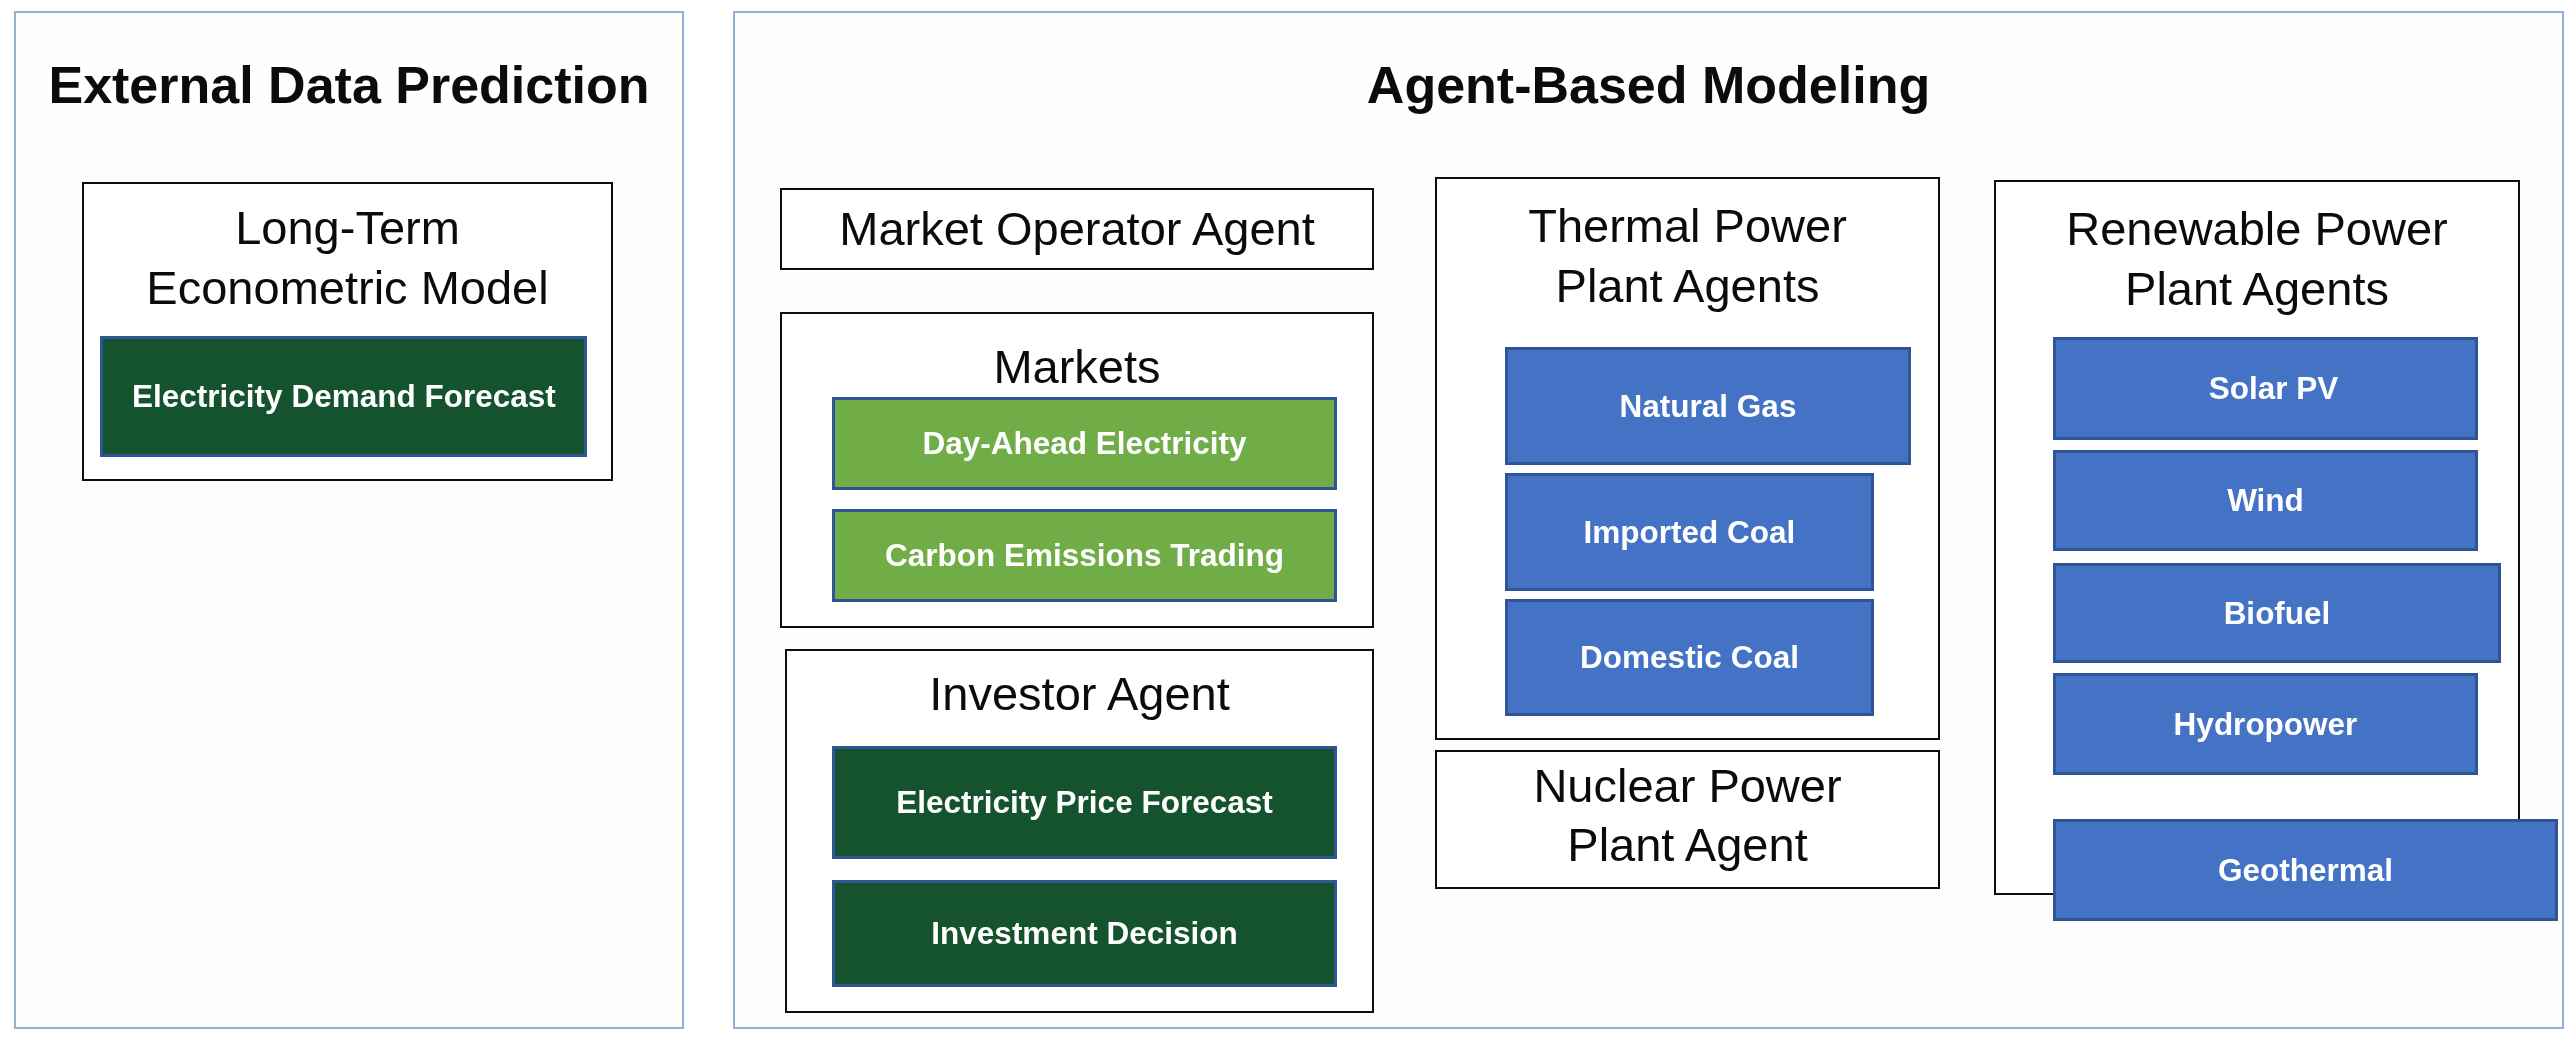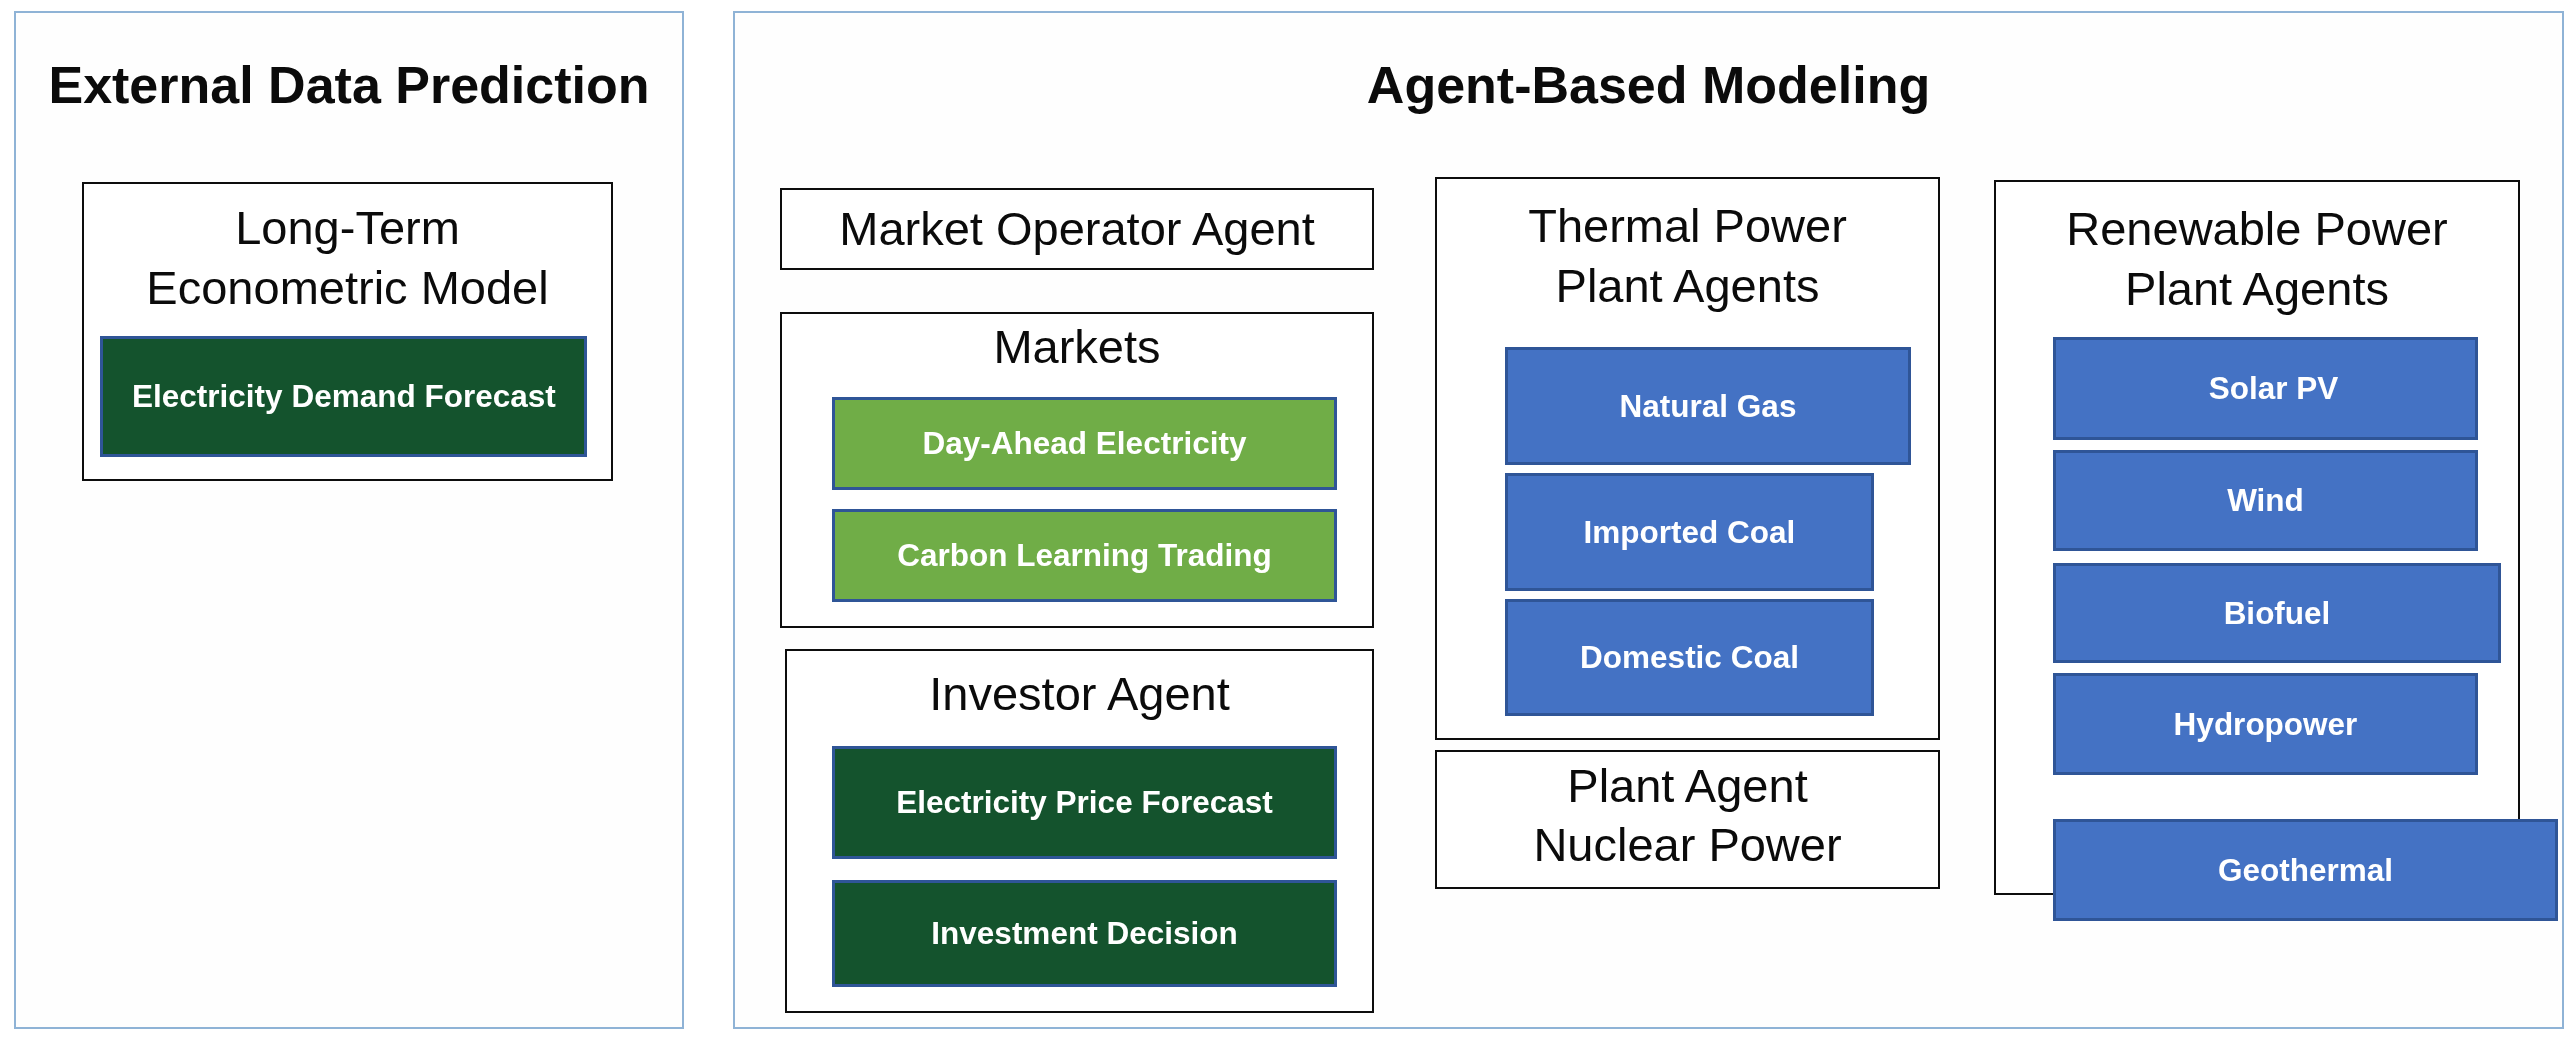--- a/index.html
+++ b/index.html
@@ -85,29 +85,29 @@
   <div class="panel-title" style="top:42px;">Agent-Based Modeling</div>
 
   <div class="wbox" style="left:45px; top:175px; width:594px; height:82px;">
     <div class="center-line">
       <div class="box-title" style="width:567px;">
         <span>Market Operator Agent</span>
       </div>
     </div>
   </div>
 
-  <div class="wbox" style="left:45px; top:299px; width:594px; height:316px; padding-top:3px;">
+  <div class="wbox" style="left:45px; top:299px; width:594px; height:316px; padding-top:23px;">
     <div class="box-title" style="width:441px;">
       <span>Markets</span>
     </div>
     <div class="cbox green" style="left:50px; top:83px; width:505px; height:93px;">
       <span>Day-Ahead Electricity</span>
     </div>
     <div class="cbox green" style="left:50px; top:195px; width:505px; height:93px;">
-      <span>Carbon Learning Trading</span>
+      <span>Carbon Emissions Trading</span>
     </div>
   </div>
 
   <div class="wbox" style="left:50px; top:636px; width:589px; height:364px; padding-top:12.6px;">
     <div class="box-title" style="width:441px;">
       <span>Investor Agent</span>
     </div>
     <div class="cbox orange" style="left:45px; top:95px; width:505px; height:113px;">
       <span>Electricity Price Forecast</span>
     </div>
@@ -127,22 +127,22 @@
     <div class="cbox blue" style="left:68px; top:294px; width:369px; height:118px;">
       <span>Imported Coal</span>
     </div>
     <div class="cbox blue" style="left:68px; top:420px; width:369px; height:117px;">
       <span>Domestic Coal</span>
     </div>
   </div>
 
   <div class="wbox" style="left:700px; top:737px; width:505px; height:139px; padding-top:5px;">
     <div class="box-title" style="width:340px; line-height:1.25;">
+      <span>Nuclear Power</span>
       <span>Plant Agent</span>
-      <span>Nuclear Power</span>
     </div>
   </div>
 
   <div class="wbox" style="left:1259px; top:167px; width:526px; height:715px; padding-top:16.4px;">
     <div class="box-title" style="width:403px;">
       <span>Renewable Power</span>
       <span>Plant Agents</span>
     </div>
     <div class="cbox blue" style="left:57px; top:155px; width:425px; height:103px;padding-left:16px;">
       <span>Solar PV</span>

